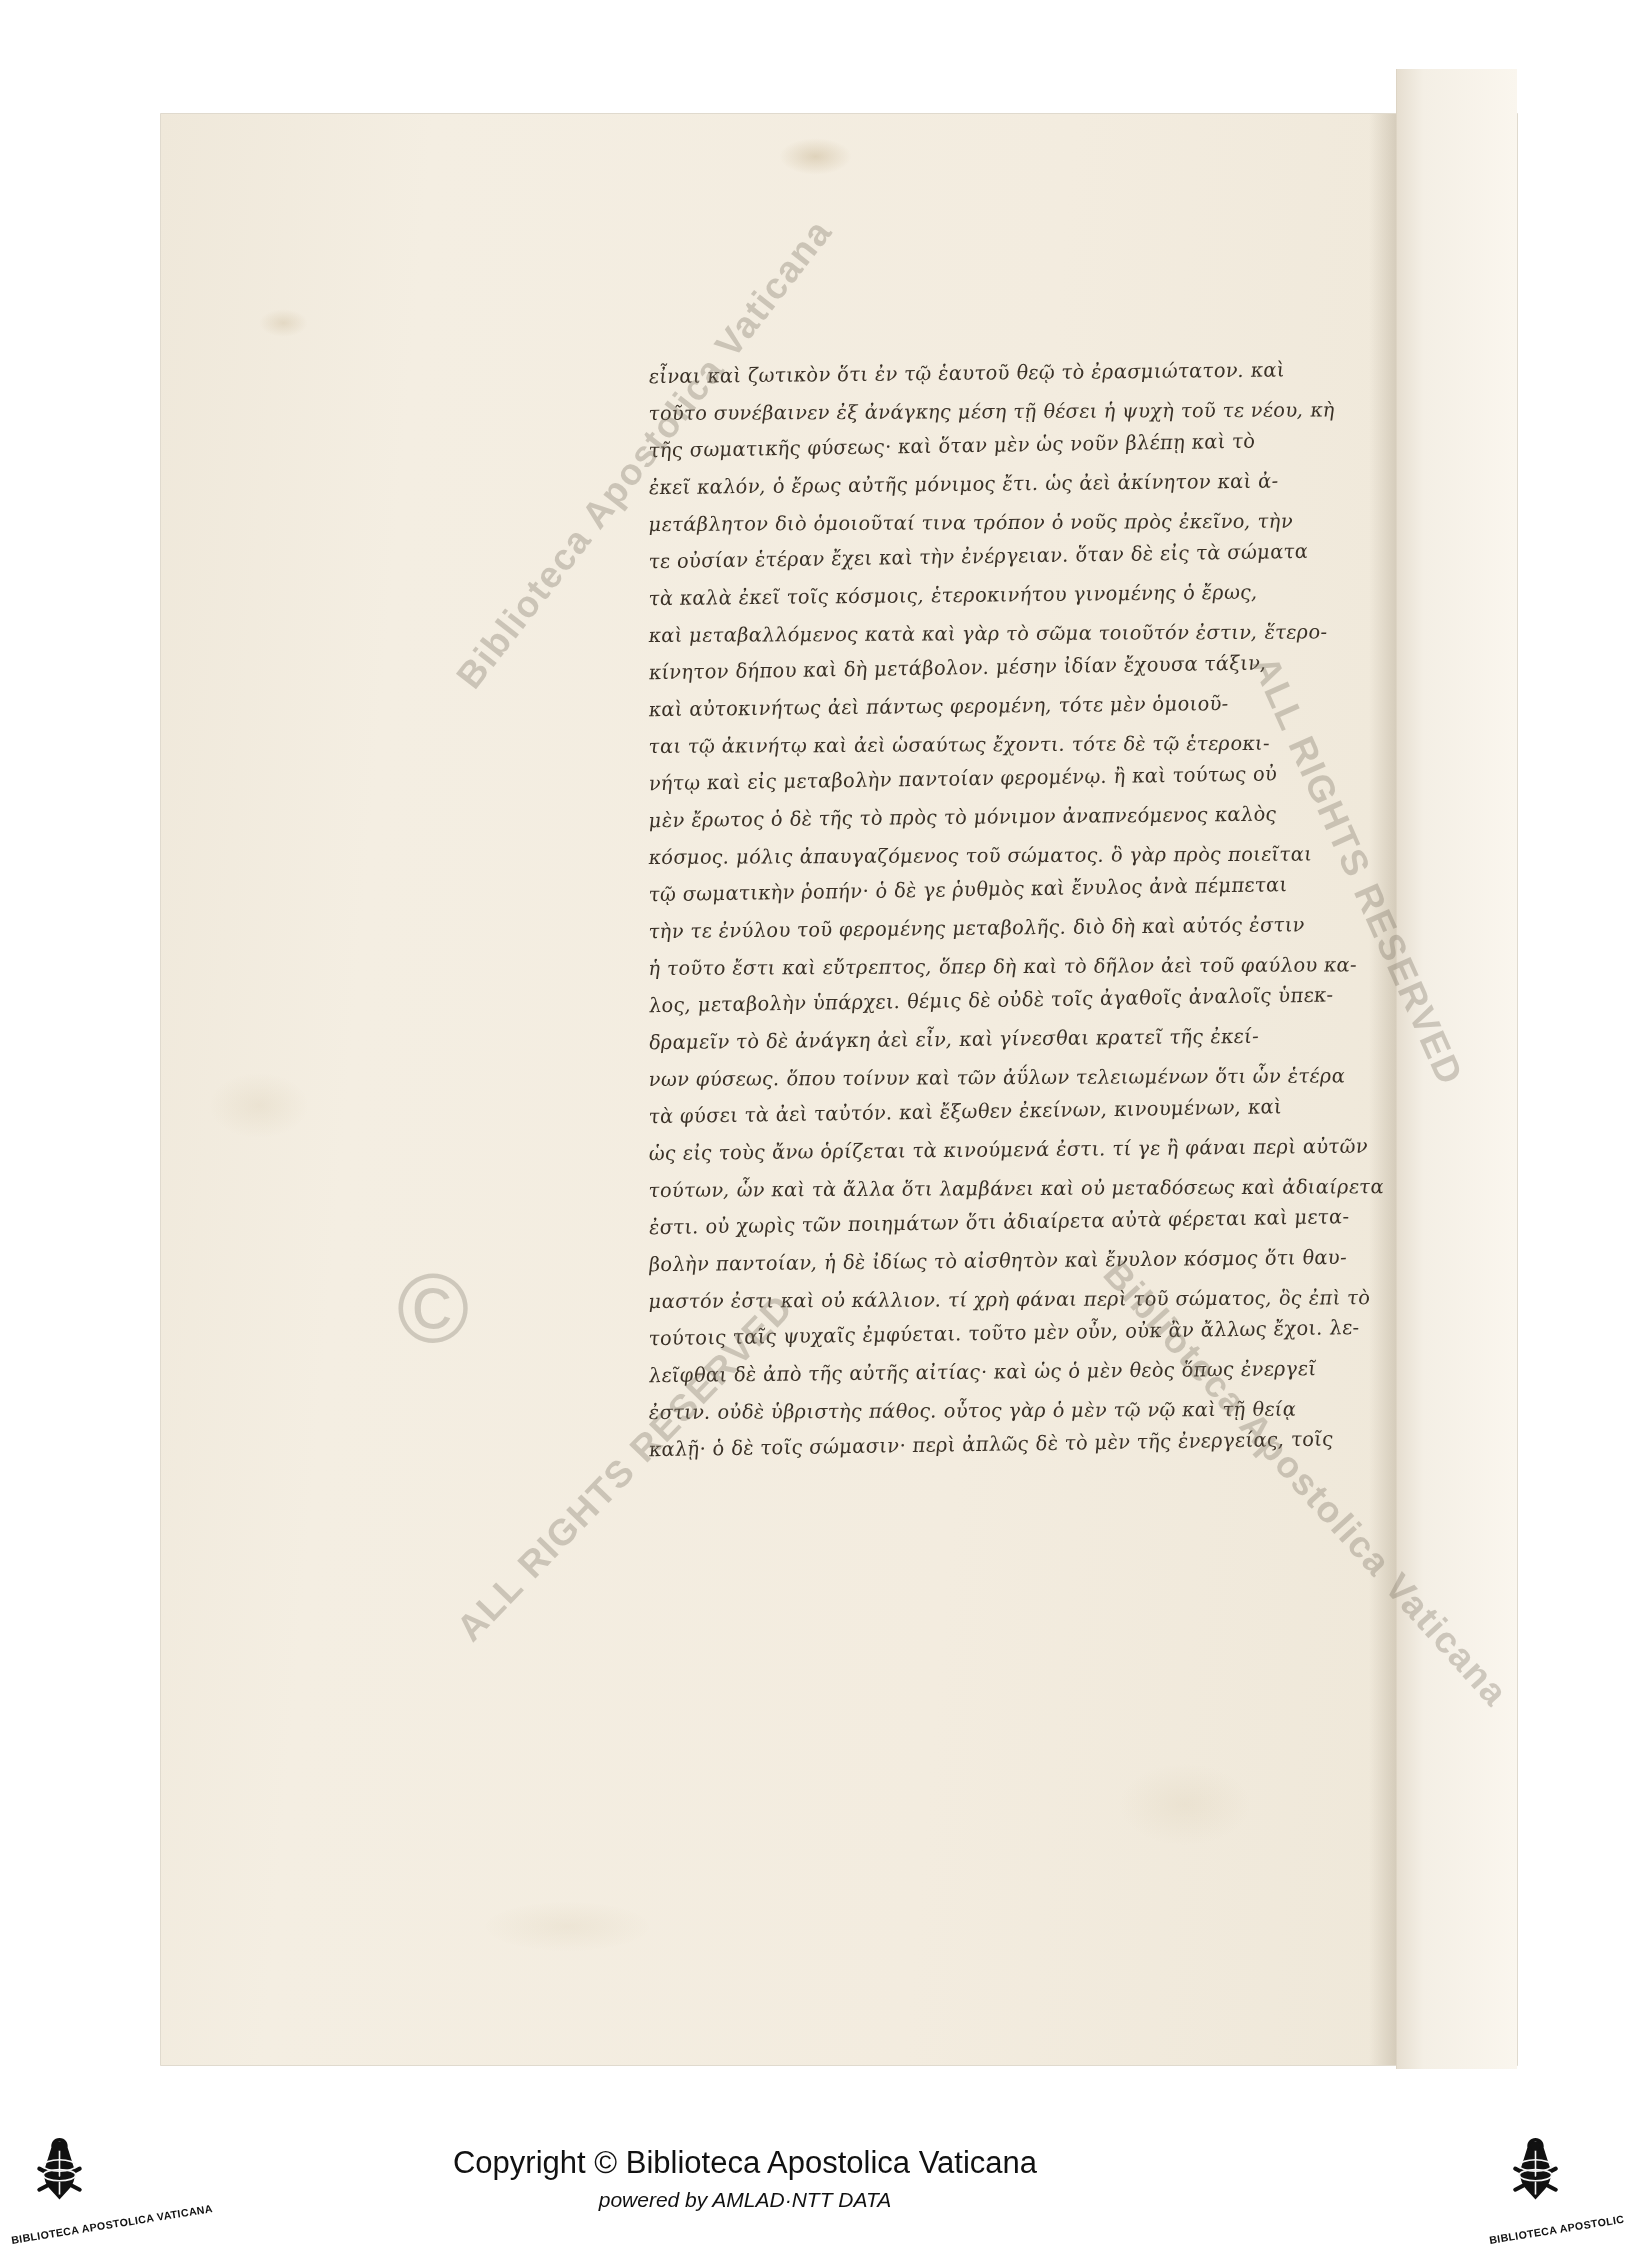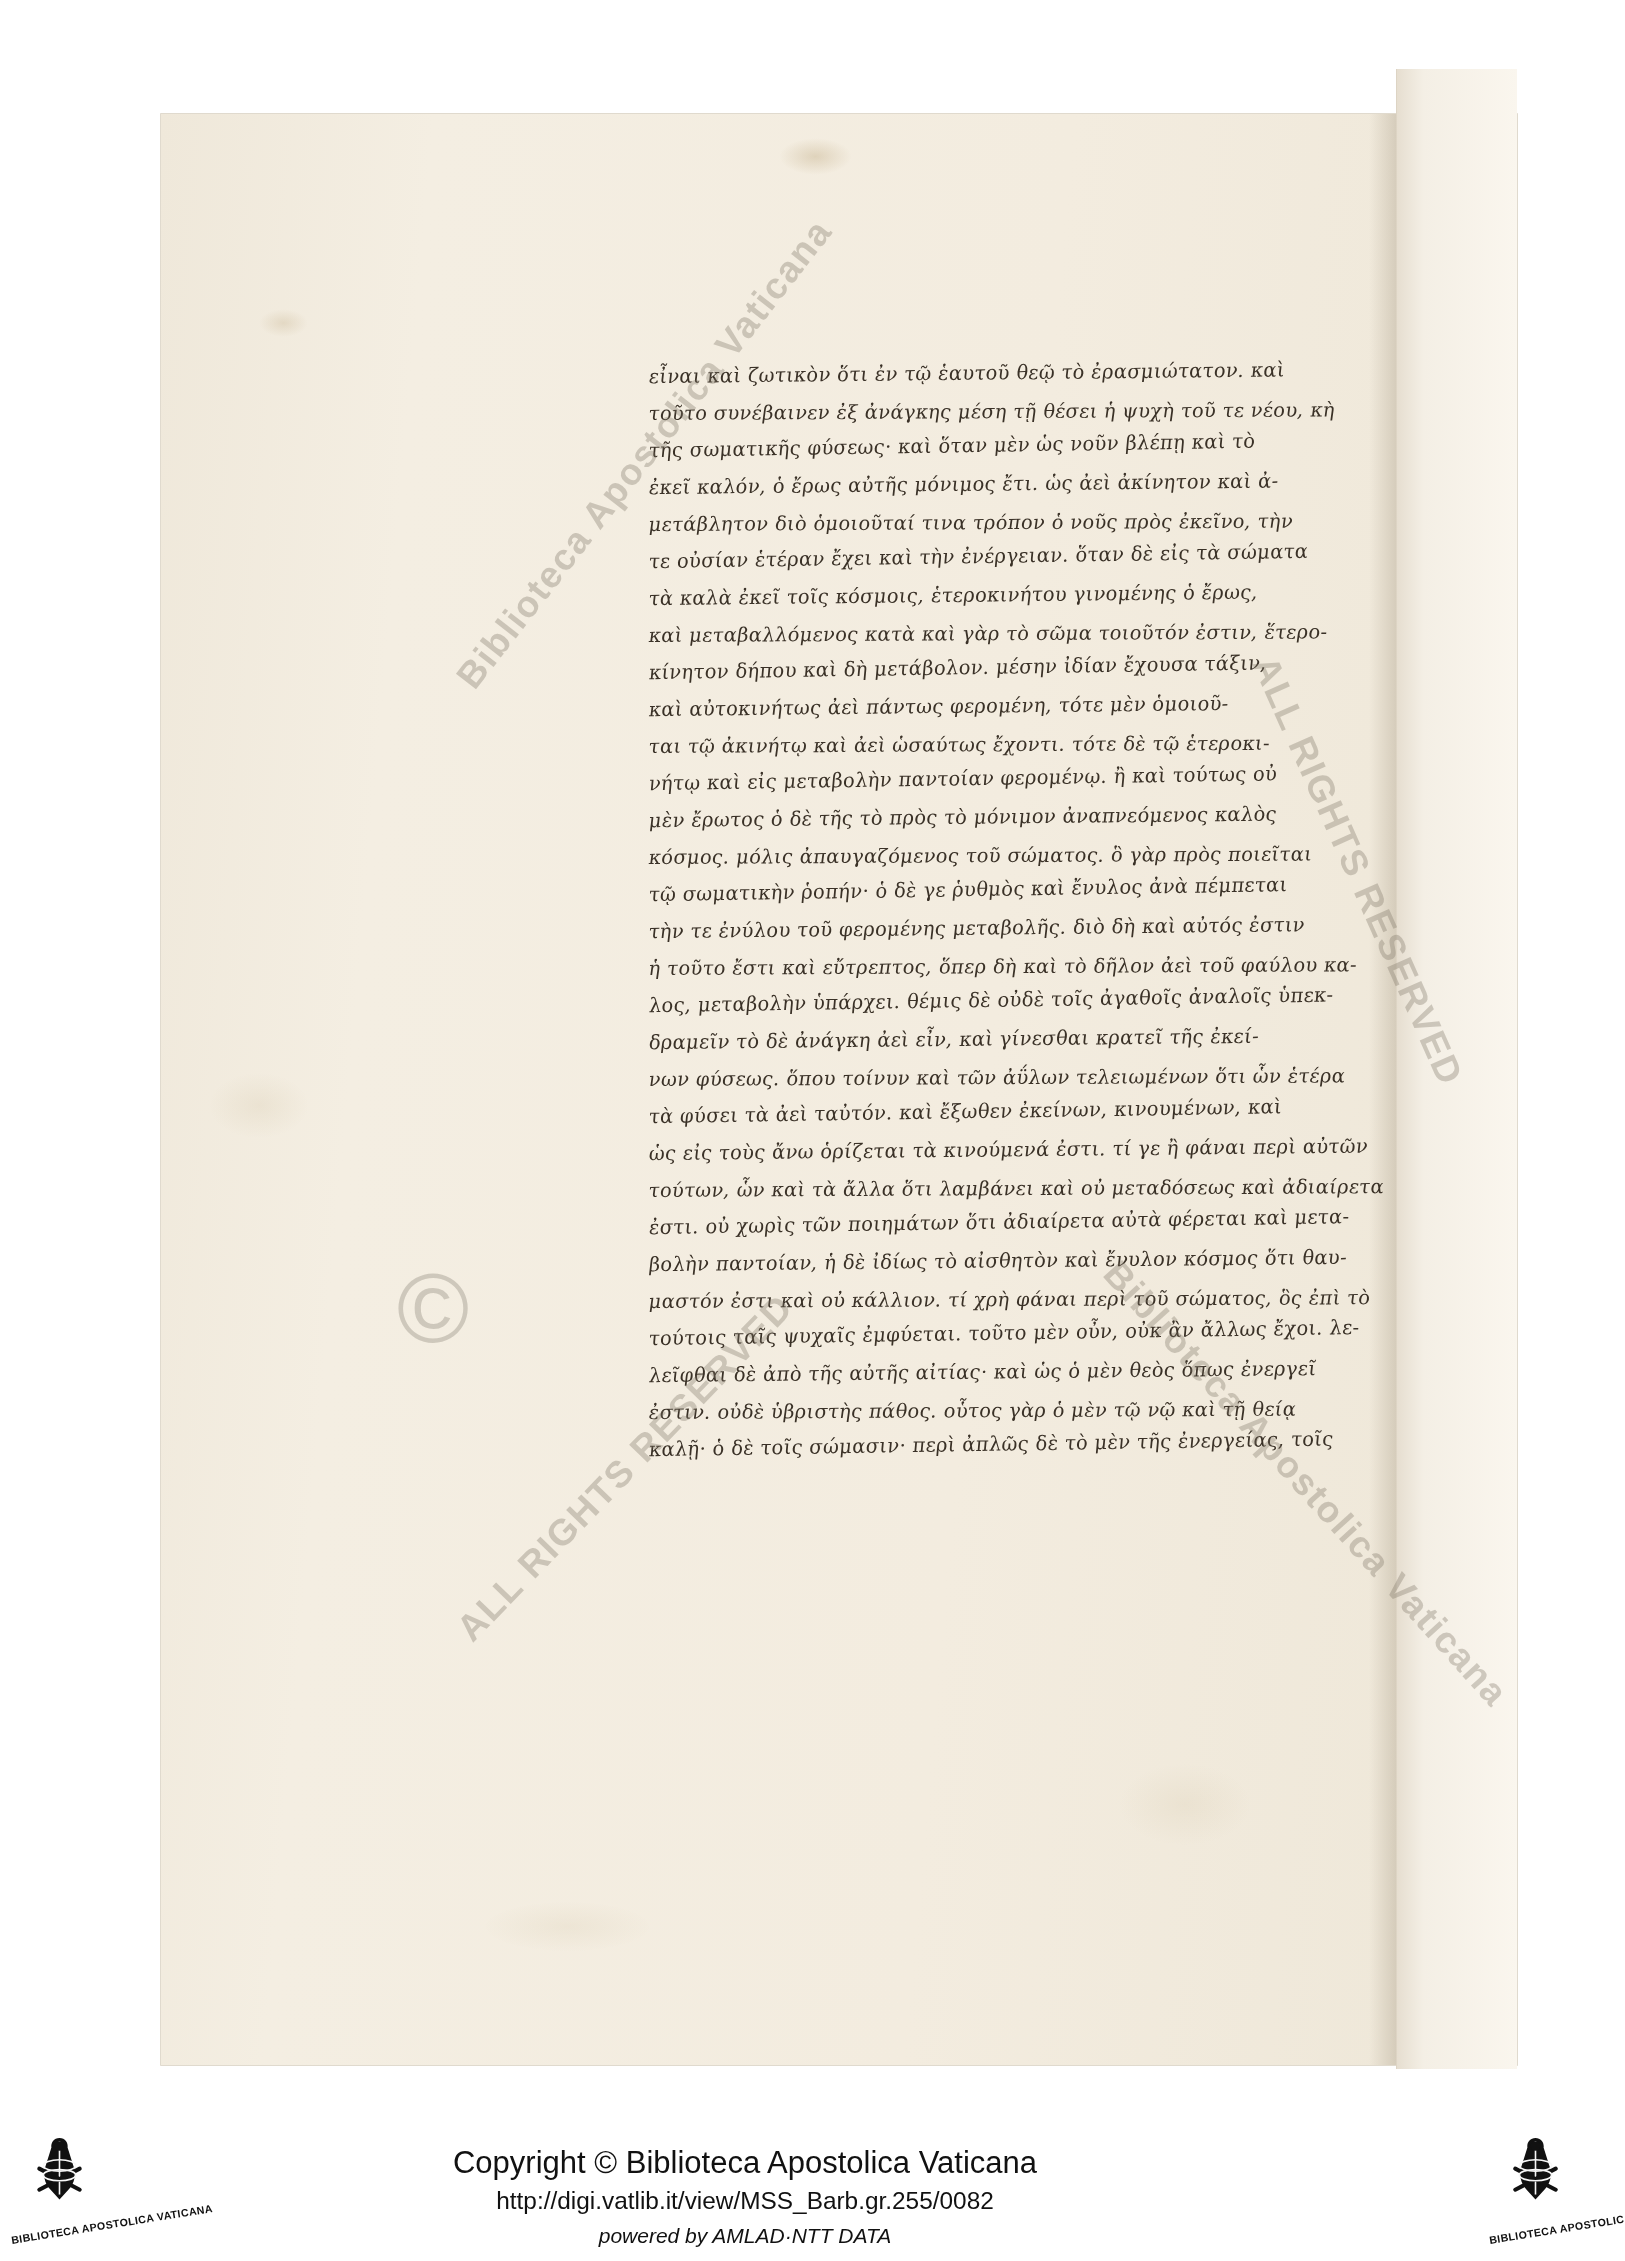--- a/index.html
+++ b/index.html
@@ -239,21 +239,20 @@
       <circle cx="55" cy="16" r="6" fill="#111"></circle>
       <path d="M30 44 L80 70 M80 44 L30 70" stroke="#111" stroke-width="5" stroke-linecap="round"></path>
       <ellipse cx="55" cy="40" rx="20" ry="7" fill="none" stroke="#f7f7f7" stroke-width="2"></ellipse>
       <ellipse cx="55" cy="52" rx="20" ry="7" fill="none" stroke="#f7f7f7" stroke-width="2"></ellipse>
     </svg>
     <span class="crest-label">BIBLIOTECA APOSTOLICA VATICANA</span>
   </div>
 
   <div id="footer-center">
     <div id="footer-copyright">Copyright © Biblioteca Apostolica Vaticana</div>
-    <div id="footer-url">http://digi.vatlib.it/view/MSS_Barb.gr.255/0082</div>
     <div id="footer-powered">powered by AMLAD·NTT DATA</div>
   </div>
 
   <div class="crest" id="crest-right">
     <svg width="89" height="81" viewBox="0 0 110 100" aria-hidden="true">
       <path d="M55 6 C48 6 44 12 45 18 L38 40 C34 50 36 62 44 70 L55 82 L66 70 C74 62 76 50 72 40 L65 18 C66 12 62 6 55 6 Z" fill="#111"></path>
       <path d="M55 10 L55 76" stroke="#f7f7f7" stroke-width="2"></path>
       <circle cx="55" cy="16" r="6" fill="#111"></circle>
       <path d="M30 44 L80 70 M80 44 L30 70" stroke="#111" stroke-width="5" stroke-linecap="round"></path>
       <ellipse cx="55" cy="40" rx="20" ry="7" fill="none" stroke="#f7f7f7" stroke-width="2"></ellipse>

